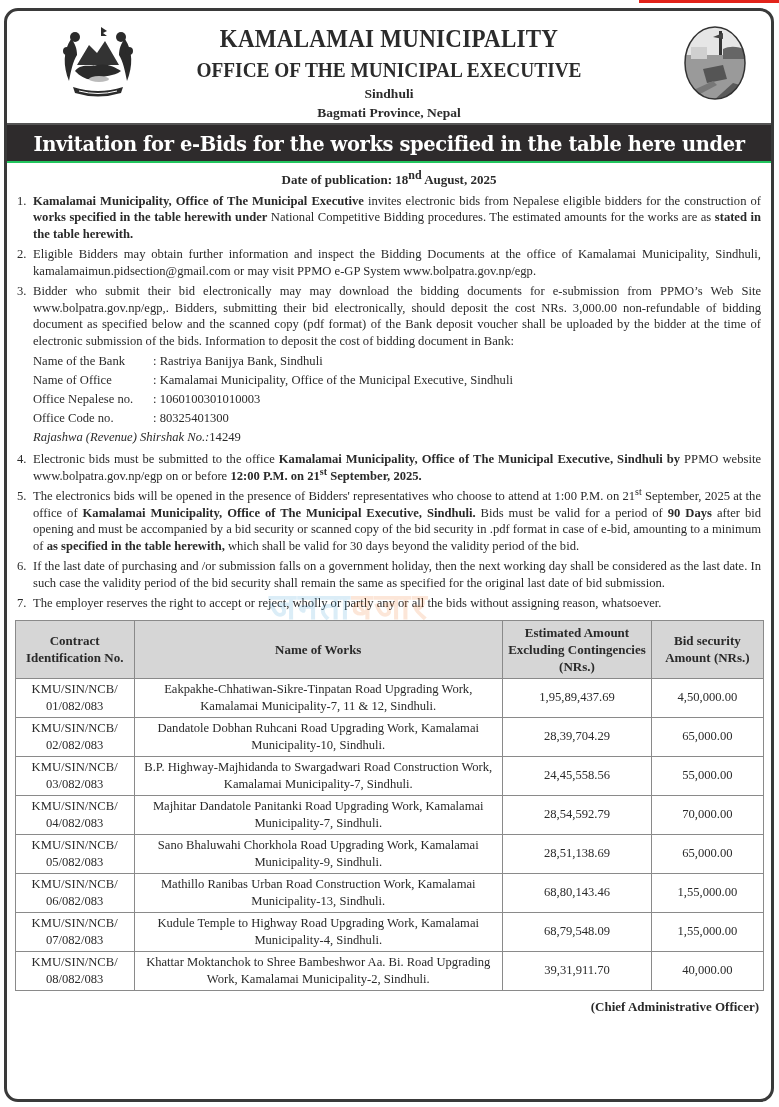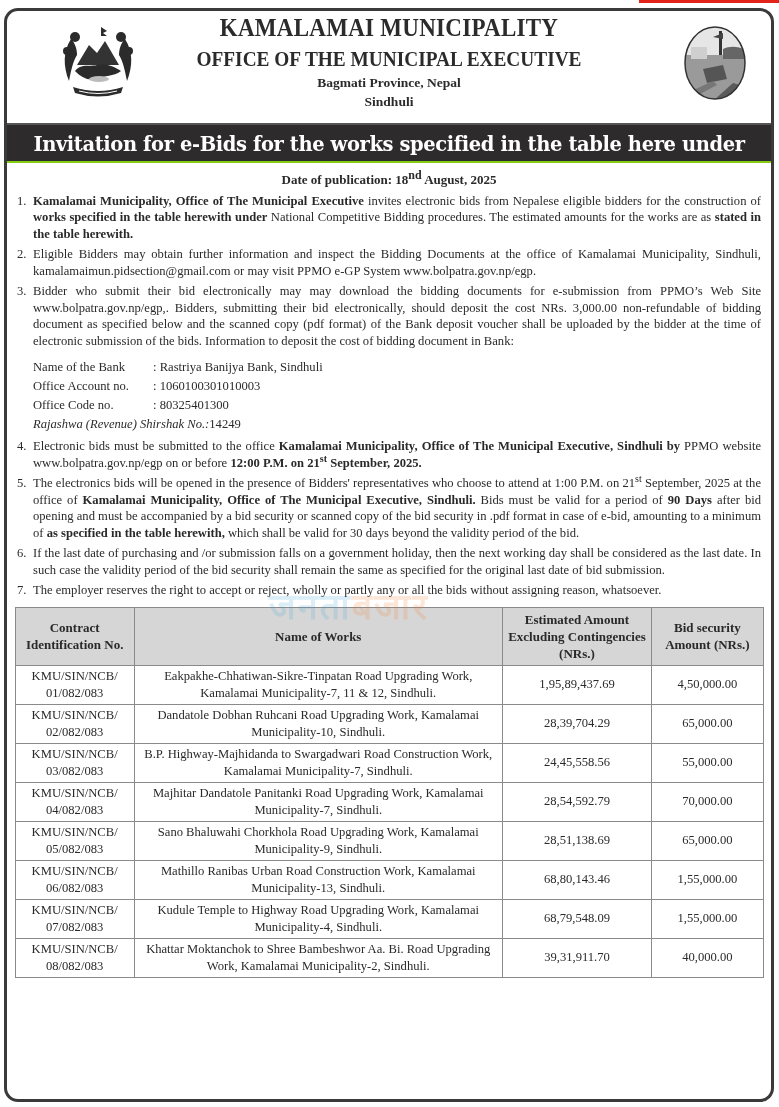--- a/index.html
+++ b/index.html
@@ -10,41 +10,41 @@
 
   .frame {
     position: absolute; left: 4px; top: 8px; width: 770px; height: 1094px;
     border: 3px solid #3a3a3a; border-radius: 14px; overflow: hidden; background: #fff;
   }
 
   
   .masthead { position: relative; height: 112px; }
   .emblem { position: absolute; left: 50px; top: 10px; width: 82px; height: 82px; }
   .seal { position: absolute; right: 24px; top: 14px; width: 64px; height: 76px; }
-  .mast-text { position: absolute; left: 0; right: 0; top: 2px; text-align: center; }
+  .mast-text { position: absolute; left: 0; right: 0; top: 13px; text-align: center; }
   .mast-title { font-family: "Liberation Serif", serif; font-weight: bold; font-size: 25px; letter-spacing: 0.3px; color: #2b2b2b; line-height: 30px; transform: scaleX(0.92); }
   .mast-sub { font-family: "Liberation Serif", serif; font-weight: bold; font-size: 21px; color: #2b2b2b; line-height: 28px; margin-top: 2px; transform: scaleX(0.92); }
   .mast-line { font-family: "Liberation Serif", serif; font-weight: bold; font-size: 13.5px; line-height: 19px; color: #2b2b2b; }
 
   .banner {
     background: #2e2b2c; color: #ffffff; height: 40px; line-height: 40px; text-align: center;
     font-family: "DejaVu Serif", serif; font-weight: bold; font-size: 19.5px; letter-spacing: -0.4px;
-    border-top: 2px solid #555; border-bottom: 2px solid #84cc16;
+    border-top: 2px solid #555; border-bottom: 2px solid #22c55e;
   }
 
   .content { padding: 4px 10px 0 10px; font-family: "Liberation Serif", serif; font-size: 12.6px; line-height: 16.5px; color: #2a2a2a; }
   .pubdate { text-align: center; font-weight: bold; font-size: 13px; margin-bottom: 4px; }
   .pubdate sup { font-size: 12px; }
 
   ol.clauses { list-style: none; }
   ol.clauses li { position: relative; padding-left: 16px; text-align: justify; margin-bottom: 4px; }
   ol.clauses li .num { position: absolute; left: 0; top: 0; }
   ol.clauses sup { font-size: 10px; line-height: 0; }
 
-  .bankinfo { margin-top: 9px; }
+  .bankinfo { margin-top: 3px; }
   .bank-row { display: flex; line-height: 19px; }
   .bank-row .k { width: 120px; }
   .bank-row.full .k { width: auto; font-style: italic; }
 
   .watermark {
     position: absolute; left: 262px; top: 570px; font-family: "DejaVu Sans", sans-serif;
     font-weight: bold; font-size: 36px; opacity: 0.18; pointer-events: none; letter-spacing: 2px;
   }
   .watermark .wm-a { color: #3ea0d8; }
   .watermark .wm-b { color: #f07b2b; }
@@ -75,22 +75,22 @@
       <path d="M44 20 L44 6 L50 10 L46 12 L50 15 L44 15" fill="#2b2b2b"></path>
       <path d="M18 50 C24 42 32 46 40 44 C50 42 58 46 64 50 C56 56 48 54 40 58 C30 60 24 56 18 50 Z" fill="#2b2b2b"></path>
       <ellipse cx="42" cy="58" rx="10" ry="3" fill="#bbb"></ellipse>
       <path d="M16 66 Q41 74 66 66 L64 72 Q41 79 18 72 Z" fill="#2b2b2b"></path>
       <path d="M22 70 Q41 75 60 70" stroke="#fff" stroke-width="1" fill="none"></path>
     </svg>
 
     <div class="mast-text">
       <div class="mast-title">KAMALAMAI MUNICIPALITY</div>
       <div class="mast-sub">OFFICE OF THE MUNICIPAL EXECUTIVE</div>
+      <div class="mast-line">Sindhuli</div>
       <div class="mast-line">Bagmati Province, Nepal</div>
-      <div class="mast-line">Sindhuli</div>
     </div>
 
     <svg class="seal" viewBox="0 0 64 76">
       <defs>
           <clipPath id="sealclip">
             <ellipse cx="32" cy="38" rx="30" ry="36"></ellipse>
           </clipPath>
         </defs>
       <g clip-path="url(#sealclip)">
         <rect x="0" y="0" width="64" height="76" fill="#e6e6e6"></rect>
@@ -114,21 +114,25 @@
 
     <ol class="clauses" id="clauses">
         <li><span class="num">1.</span><b>Kamalamai Municipality, Office of The Municipal Executive</b><span> invites electronic bids from Nepalese eligible bidders for the construction of </span><b>works specified in the table herewith under</b><span> National Competitive Bidding procedures. The estimated amounts for the works are as </span><b>stated in the table herewith.</b></li>
         <li><span class="num">2.</span><span>Eligible Bidders may obtain further information and inspect the Bidding Documents at the office of Kamalamai Municipality, Sindhuli, kamalamaimun.pidsection@gmail.com or may visit PPMO e-GP System www.bolpatra.gov.np/egp.</span></li>
         <li><span class="num">3.</span><span>Bidder who submit their bid electronically may may download the bidding documents for e-submission from PPMO’s Web Site www.bolpatra.gov.np/egp,.  Bidders, submitting their bid electronically, should deposit the cost NRs. 3,000.00 non-refundable of bidding document as specified below and the scanned copy (pdf format) of the Bank deposit voucher shall be uploaded by the bidder at the time of electronic submission of the bids. Information to deposit the cost of bidding document in Bank:</span><div class="bankinfo">
             <div class="bank-row">
               <span class="k">Name of the Bank</span>
               <span>: Rastriya Banijya Bank, Sindhuli</span>
             </div>
             <div class="bank-row">
-              <span class="k">Office Account no.</span>
+              <span class="k">Name of Office</span>
+              <span>: Kamalamai Municipality, Office of the Municipal Executive, Sindhuli</span>
+            </div>
+            <div class="bank-row">
+              <span class="k">Office Nepalese no.</span>
               <span>: 1060100301010003</span>
             </div>
             <div class="bank-row">
               <span class="k">Office Code no.</span>
               <span>: 80325401300</span>
             </div>
             <div class="bank-row full">
               <span class="k">Rajashwa (Revenue) Shirshak No.:</span>
               <span> 14249</span>
             </div>
@@ -196,13 +200,14 @@
         </tr>
         <tr>
           <td class="c1">KMU/SIN/NCB/<br>08/082/083</td>
           <td class="c2">Khattar Moktanchok to Shree Bambeshwor Aa. Bi. Road Upgrading Work, Kamalamai Municipality-2, Sindhuli.</td>
           <td class="c3">39,31,911.70</td>
           <td class="c4">40,000.00</td>
         </tr>
       </tbody>
   </table>
 
+  <div class="signature">(Chief Administrative Officer)</div>
 </div>
 
 </body></html>

